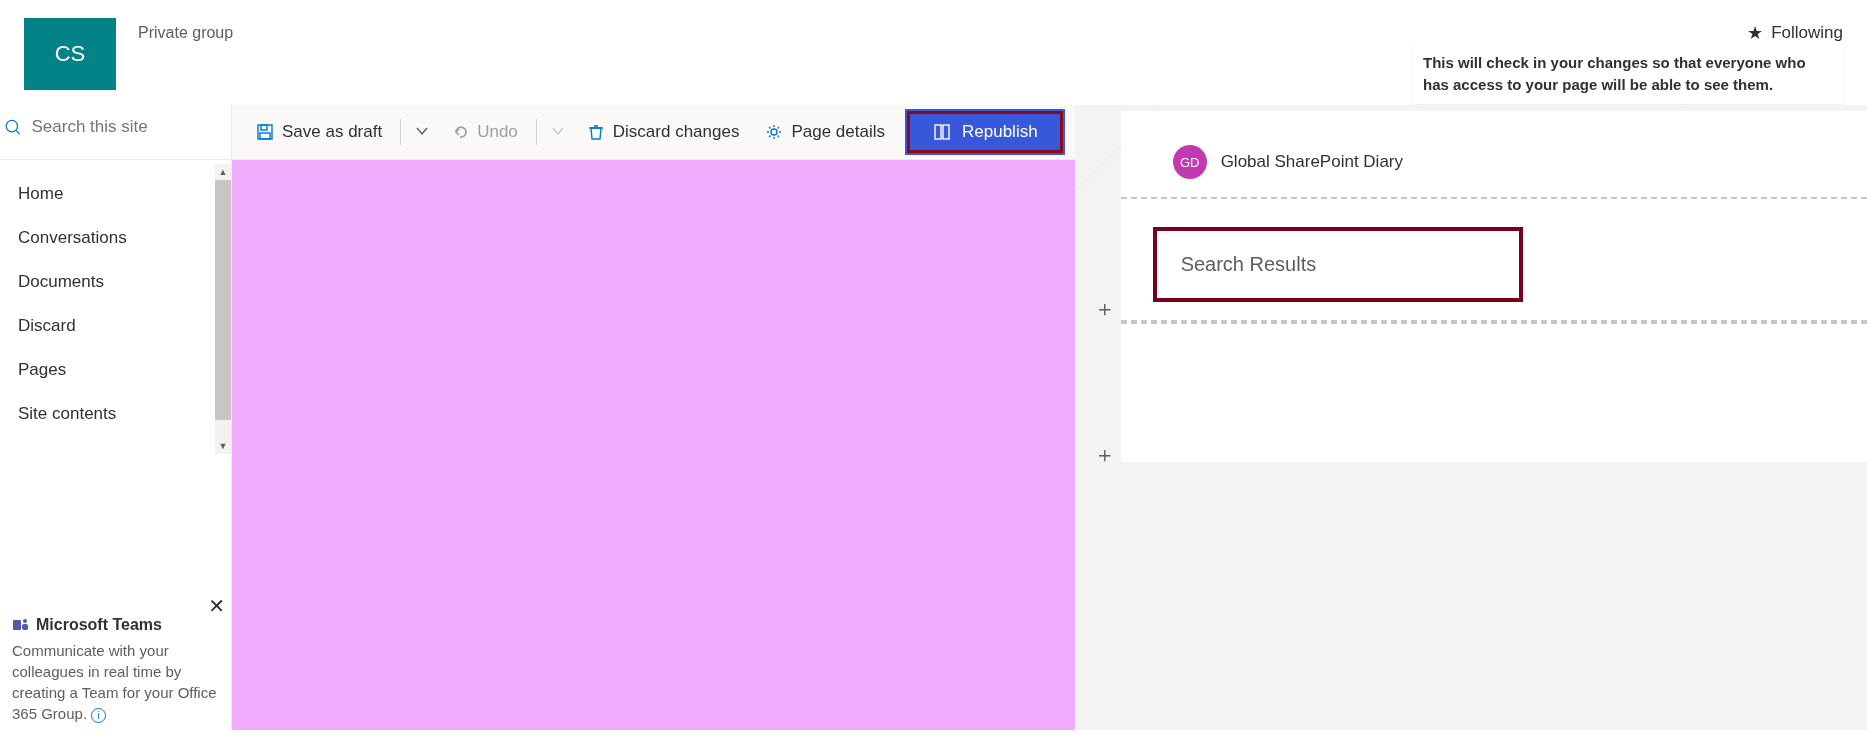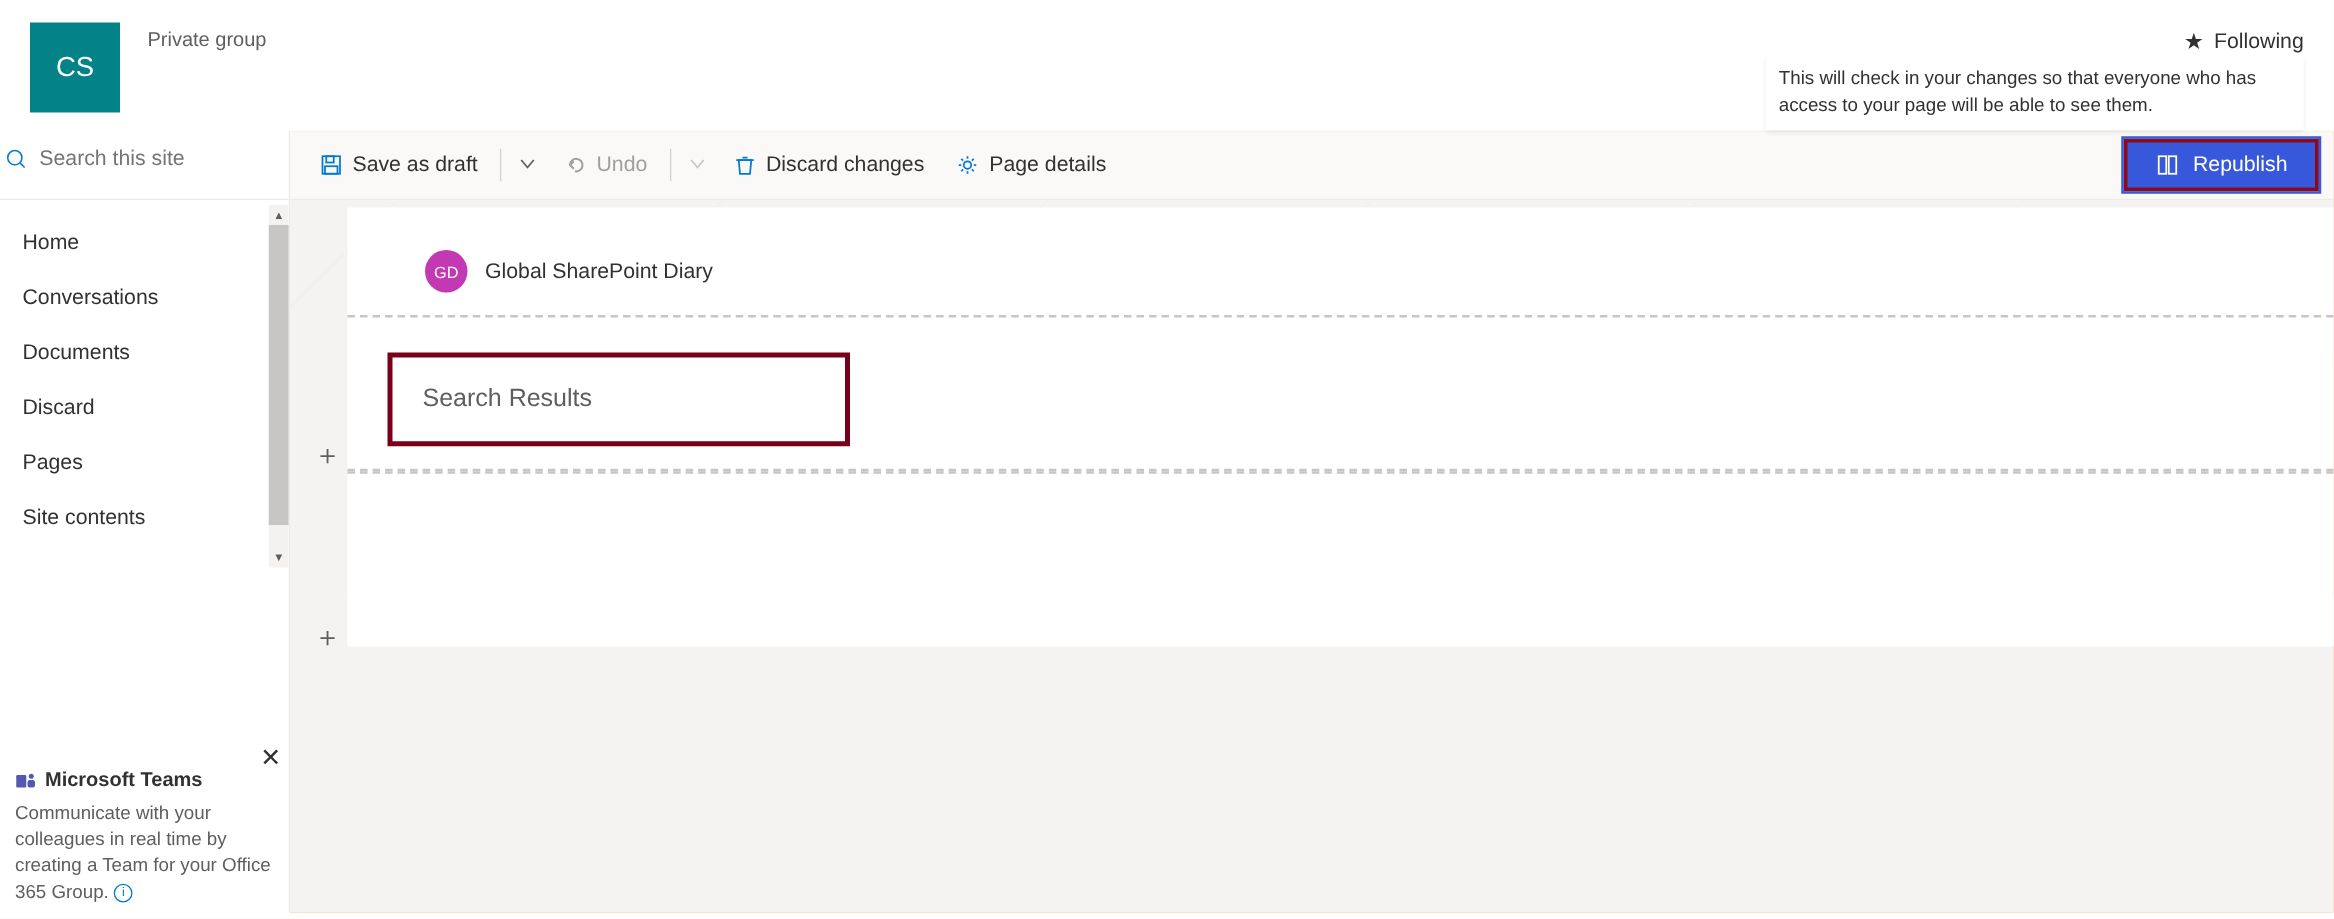--- a/index.html
+++ b/index.html
@@ -15,21 +15,21 @@
 
   
   .site-header {
     display: flex;
     align-items: flex-start;
     padding: 18px 24px 14px 24px;
     border-bottom: 1px solid #fefefe;
     position: relative;
   }
   .site-logo {
-    width: 72px;
+    width: 92px;
     height: 72px;
     background: #038387;
     color: #fff;
     display: flex;
     align-items: center;
     justify-content: center;
     font-size: 22px;
     margin-right: 22px;
     flex-shrink: 0;
   }
@@ -64,20 +64,21 @@
     top: 44px;
     right: 24px;
     width: 430px;
     background: #ffffff;
     border: 0px solid #e1dfdd;
     padding: 8px 10px;
     font-size: 15px;
     line-height: 1.45;
     color: #323130;
     box-shadow: 0 2px 4px rgba(0,0,0,0.08);
+    font-weight: bold;
   }
 
   
   .body-wrap {
     display: flex;
     height: calc(100% - 110px);
   }
 
   
   .sidebar {
@@ -179,22 +180,22 @@
     font-size:10px;
     text-align:center;
     line-height:13px;
     vertical-align:middle;
   }
 
   
   .main-col {
     flex: 1;
     display: flex;
-    flex-direction: column;
-    background: #fdba74;
+    flex-direction: row;
+    background: #f0abfc;
   }
   .cmdbar {
     height: 55px;
     background: #faf9f8;
     border-bottom: 1px solid #edebe9;
     display: flex;
     align-items: center;
     padding: 0 14px;
     gap: 6px;
   }
@@ -307,21 +308,21 @@
   .results-title {
     font-size: 36px;
     font-weight: 400;
     color: #323130;
   }
   .author-row {
     display: flex;
     align-items: center;
     gap: 14px;
     margin-top: 10px;
-    margin-left: 12px;
+    margin-left: 2px;
   }
   .avatar {
     width: 34px;
     height: 34px;
     border-radius: 50%;
     background: #c239b3;
     color: #fff;
     display: flex;
     align-items: center;
     justify-content: center;

